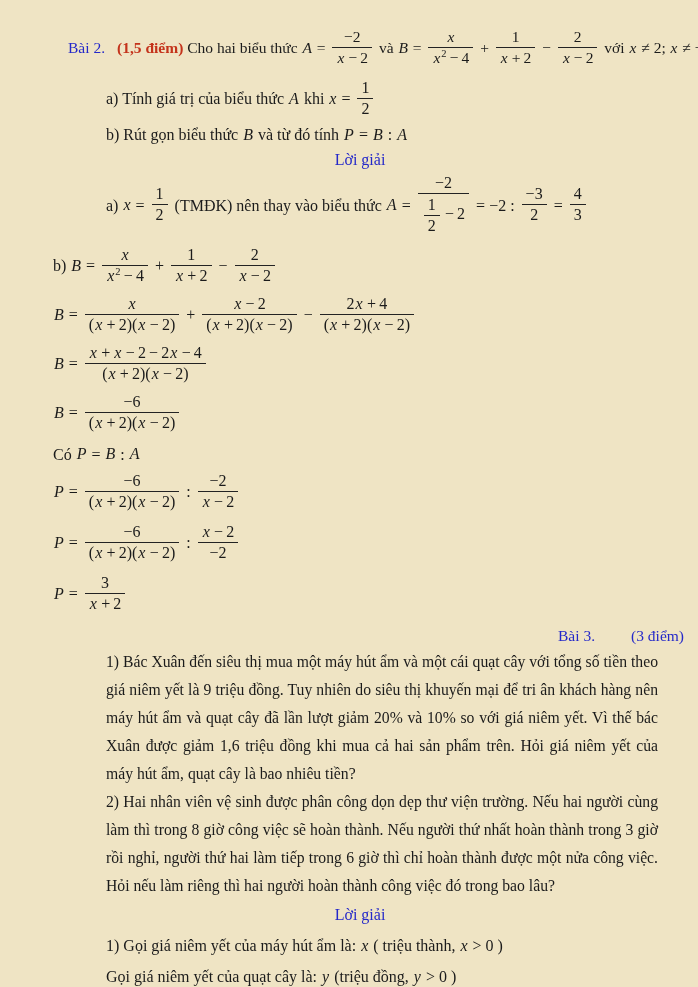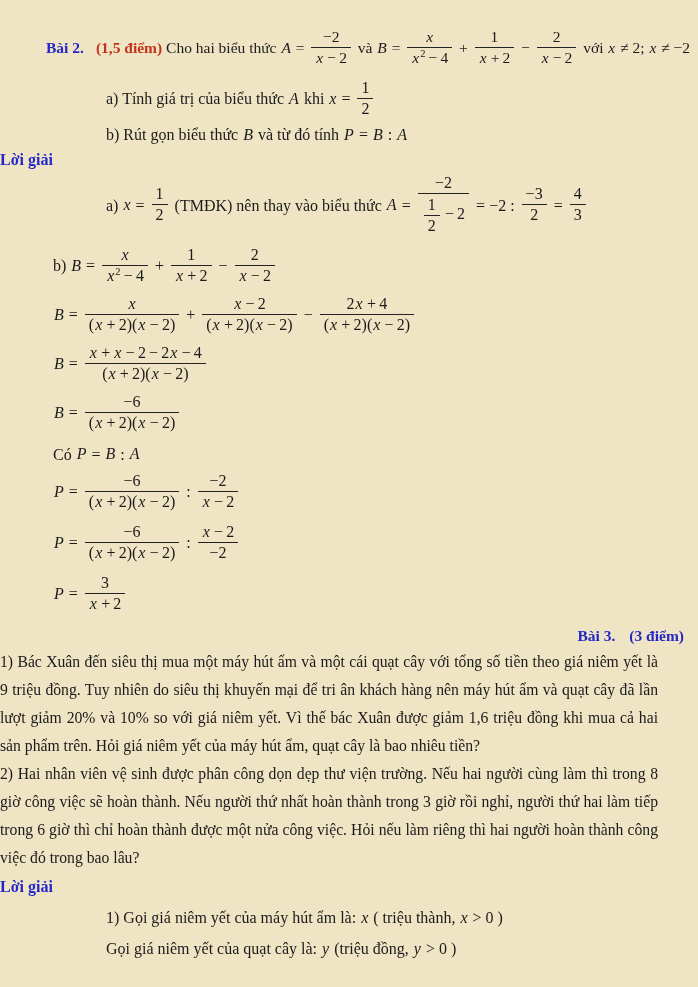--- a/index.html
+++ b/index.html
@@ -19,22 +19,22 @@
   }
   #doc{width:698px;height:987px;padding-top:26px;overflow:hidden;}
 
   .l{line-height:21px;}
   .l > span{vertical-align:middle;}
 
   
   .l-h2{padding-left:46px;padding-right:14px;white-space:nowrap;font-size:15.5px;}
   .l-item{padding-left:106px;padding-right:30px;}
   .l-math{padding-left:53px;}
-  .l-center{font-weight:bold;}
-  .l-para{margin-right:40px;text-align:justify;
+  .l-center{text-align:center;font-weight:bold;}
+  .l-para{margin-left:106px;margin-right:40px;text-align:justify;
           line-height:28px;font-size:15.7px;}
 
   
   [data-name="problem-2-header"]{margin-top:0;}
   [data-name="question-a"]{margin-top:8px;}
   [data-name="question-b"]{margin-top:2px;}
   [data-name="solution-heading-1"]{margin-top:2px;}
   [data-name="solution-a"]{margin-top:2px;}
   [data-name="solution-b-step-1"]{margin-top:6px;}
   [data-name="solution-b-step-2"]{margin-top:6px;}
@@ -47,21 +47,21 @@
   [data-name="problem-3-header"]{margin-top:8px;text-align:right;}
   [data-name="problem-3-part-1"]{margin-top:2px;}
   [data-name="problem-3-part-2"]{margin-top:0;}
   [data-name="solution-heading-2"]{margin-top:2px;}
   [data-name="solution-3-line-1"]{margin-top:8px;}
   [data-name="solution-3-line-2"]{margin-top:8px;}
 
   
   .mi{font-style:italic;padding:0 1px;}
   .mr{}
-  .c-blue{color:var(--blue);font-weight:bold;}
+  .c-blue{color:var(--blue);font-weight:normal;margin-left:22px;}
   .c-red{color:var(--red);font-weight:bold;}
   .msup{font-size:10.5px;vertical-align:super;line-height:0;}
   .sp{display:inline-block;}
 
   .frac{display:inline-block;vertical-align:middle;text-align:center;margin:1px 3px;}
   .fnum,.fden{display:block;padding:0 4px;line-height:20px;}
   .fden{border-top:1px solid #232323;}
   .fnum .frac,.fden .frac{margin:1px 2px;}
 </style>
 </head>

